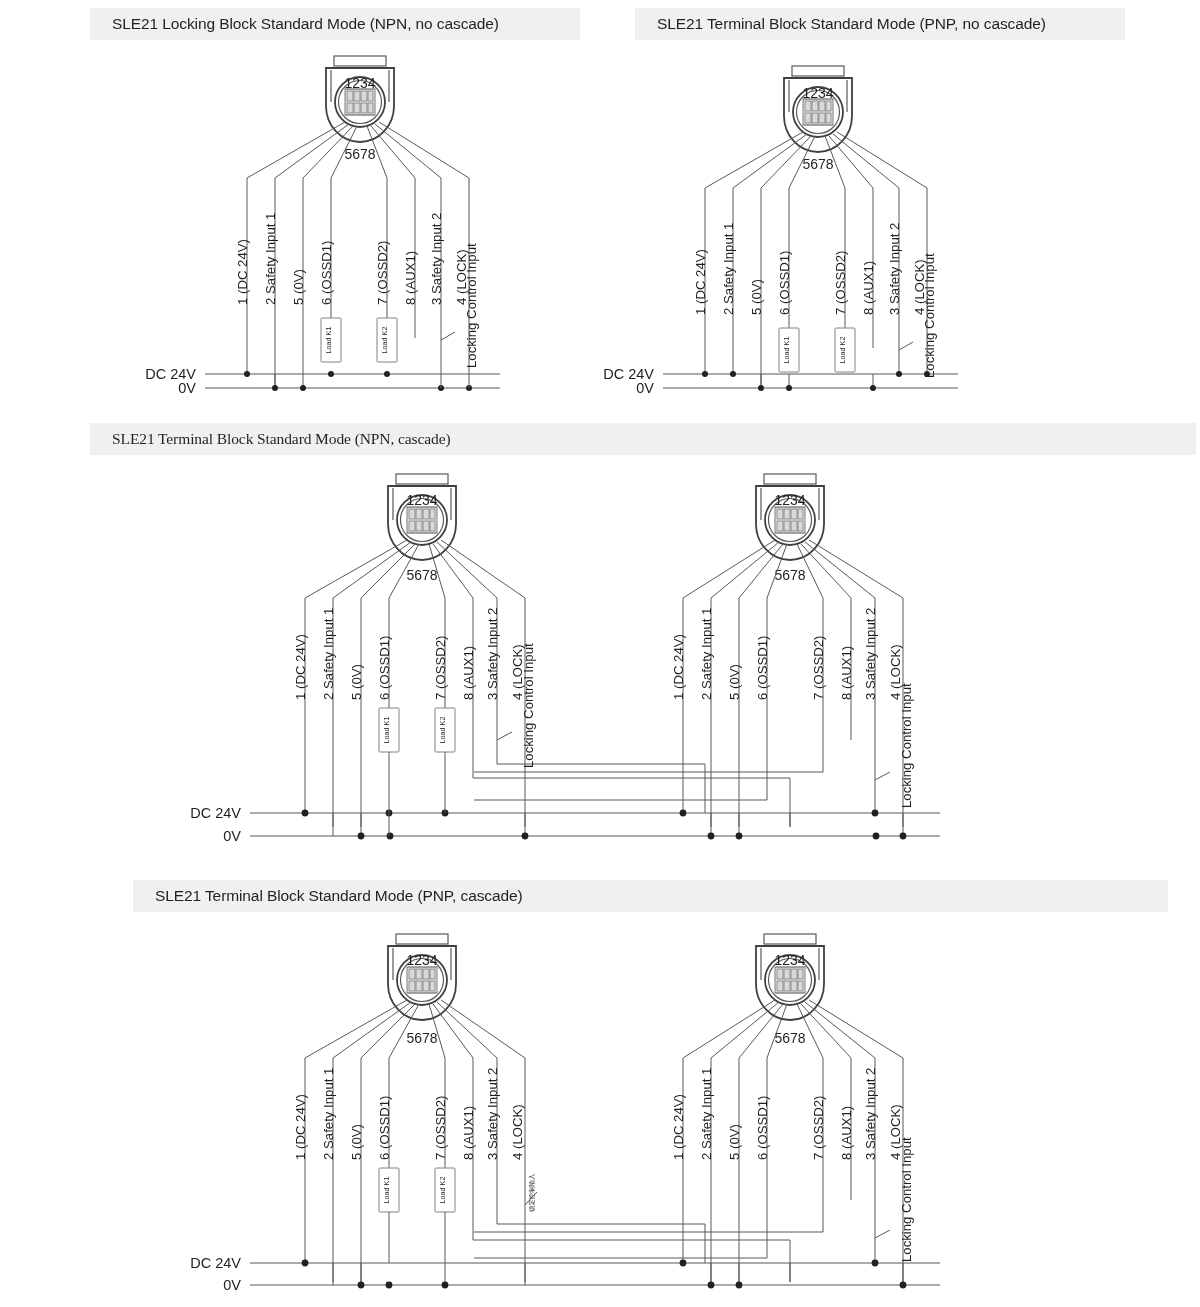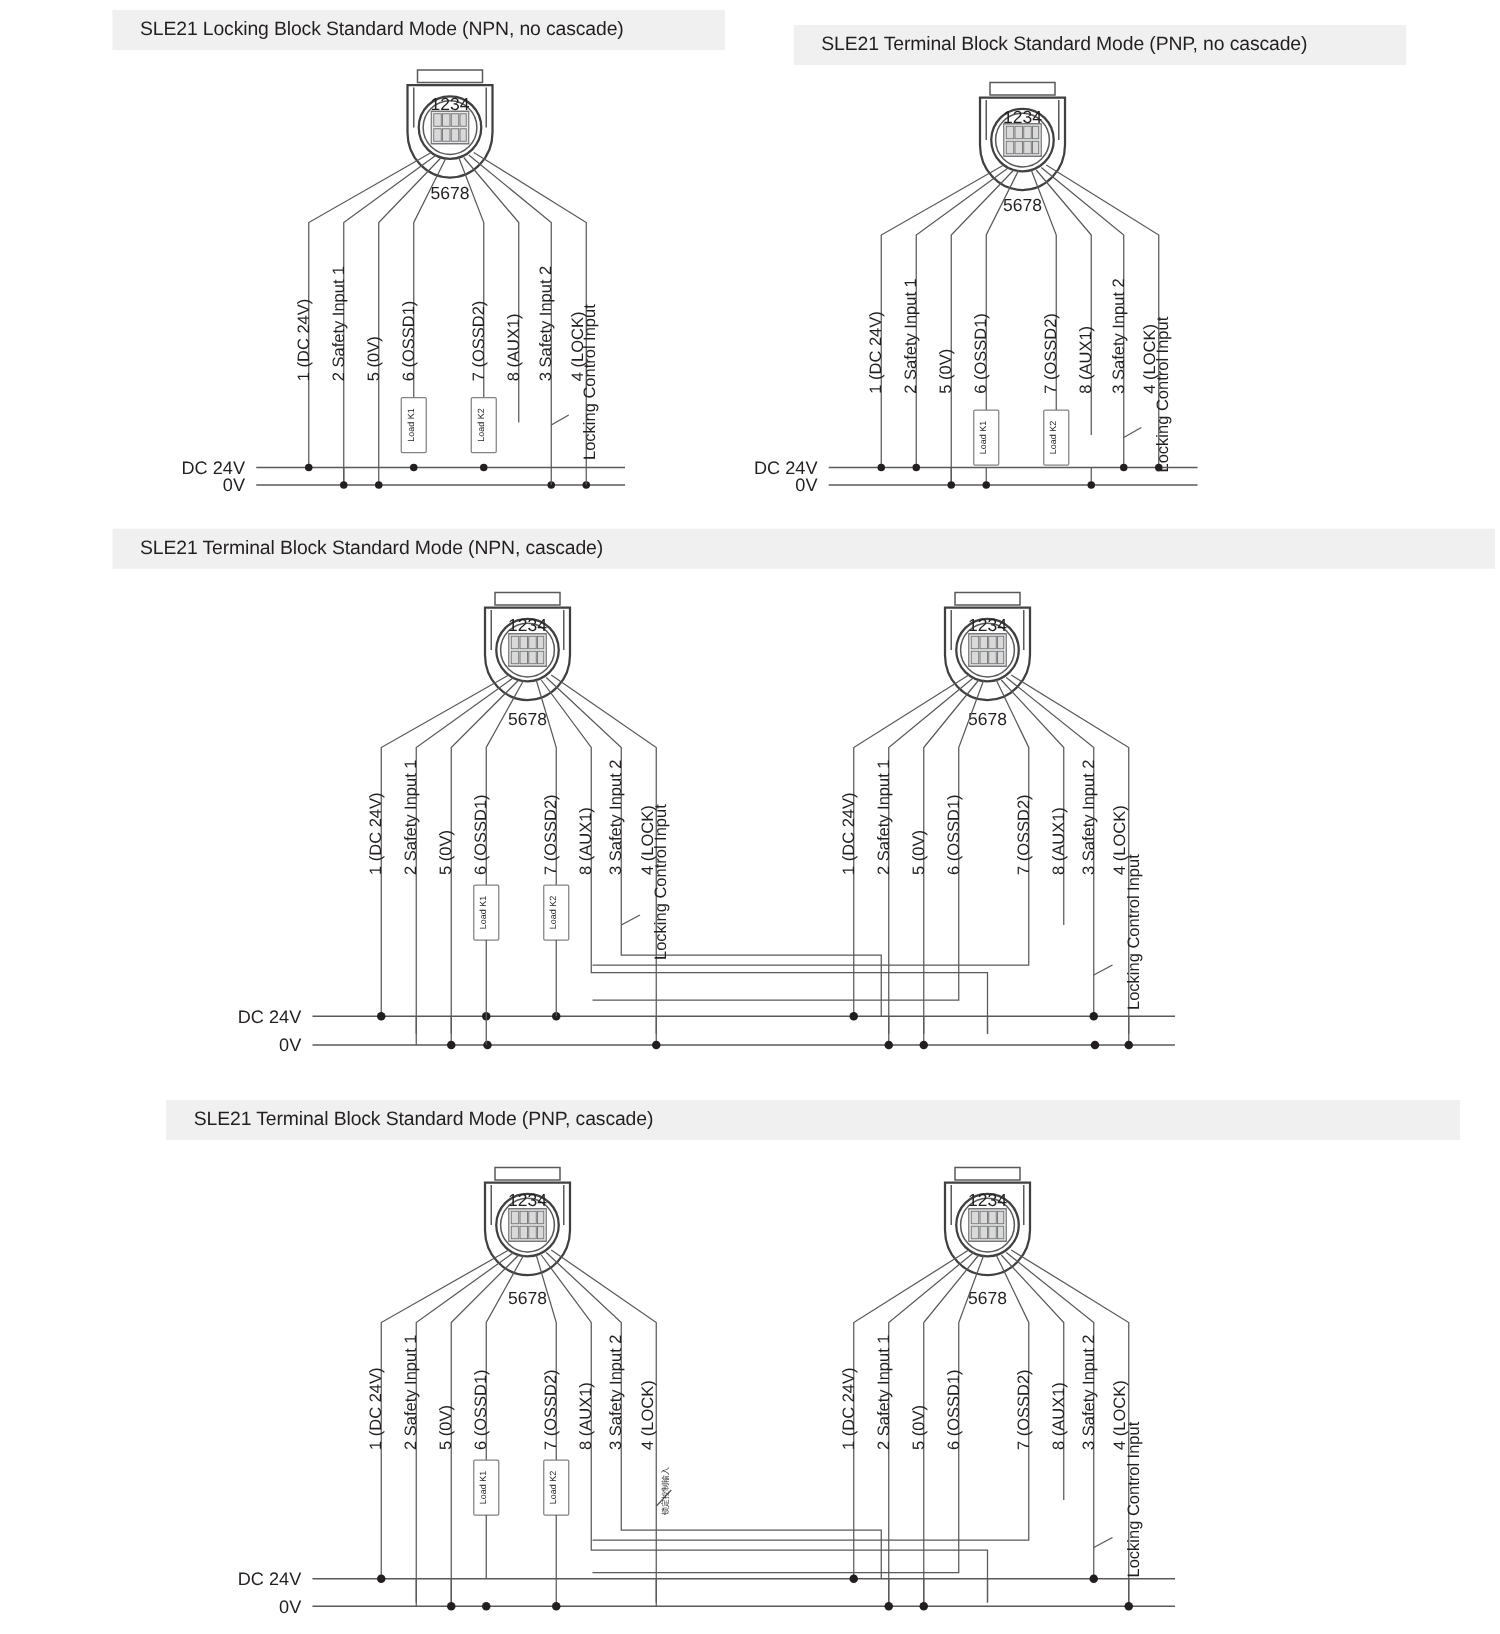--- a/index.html
+++ b/index.html
@@ -65,25 +65,25 @@
 </style>
 </head>
 <body>
 
 <div class="page">
 
   <div class="hdr" style="left:90px; top:8px; width:490px;">
     <span class="hdr-text">SLE21 Locking Block Standard Mode (NPN, no cascade)</span>
   </div>
 
-  <div class="hdr" style="left:635px; top:20px; width:490px;">
+  <div class="hdr" style="left:635px; top:8px; width:490px;">
     <span class="hdr-text">SLE21 Terminal Block Standard Mode (PNP, no cascade)</span>
   </div>
 
-  <div class="hdr" style="left:90px; top:423px; width:1106px;">
+  <div class="hdr" style="left:90px; top:423px; width:1106px;font-family:Liberation Serif, serif;">
     <span class="hdr-text">SLE21 Terminal Block Standard Mode (NPN, cascade)</span>
   </div>
 
   <div class="hdr" style="left:90px; top:880px; width:1035px;margin-left:43px;">
     <span class="hdr-text">SLE21 Terminal Block Standard Mode (PNP, cascade)</span>
   </div>
 
   <svg class="sheet" viewBox="0 0 1200 1307">
 
     <defs>

